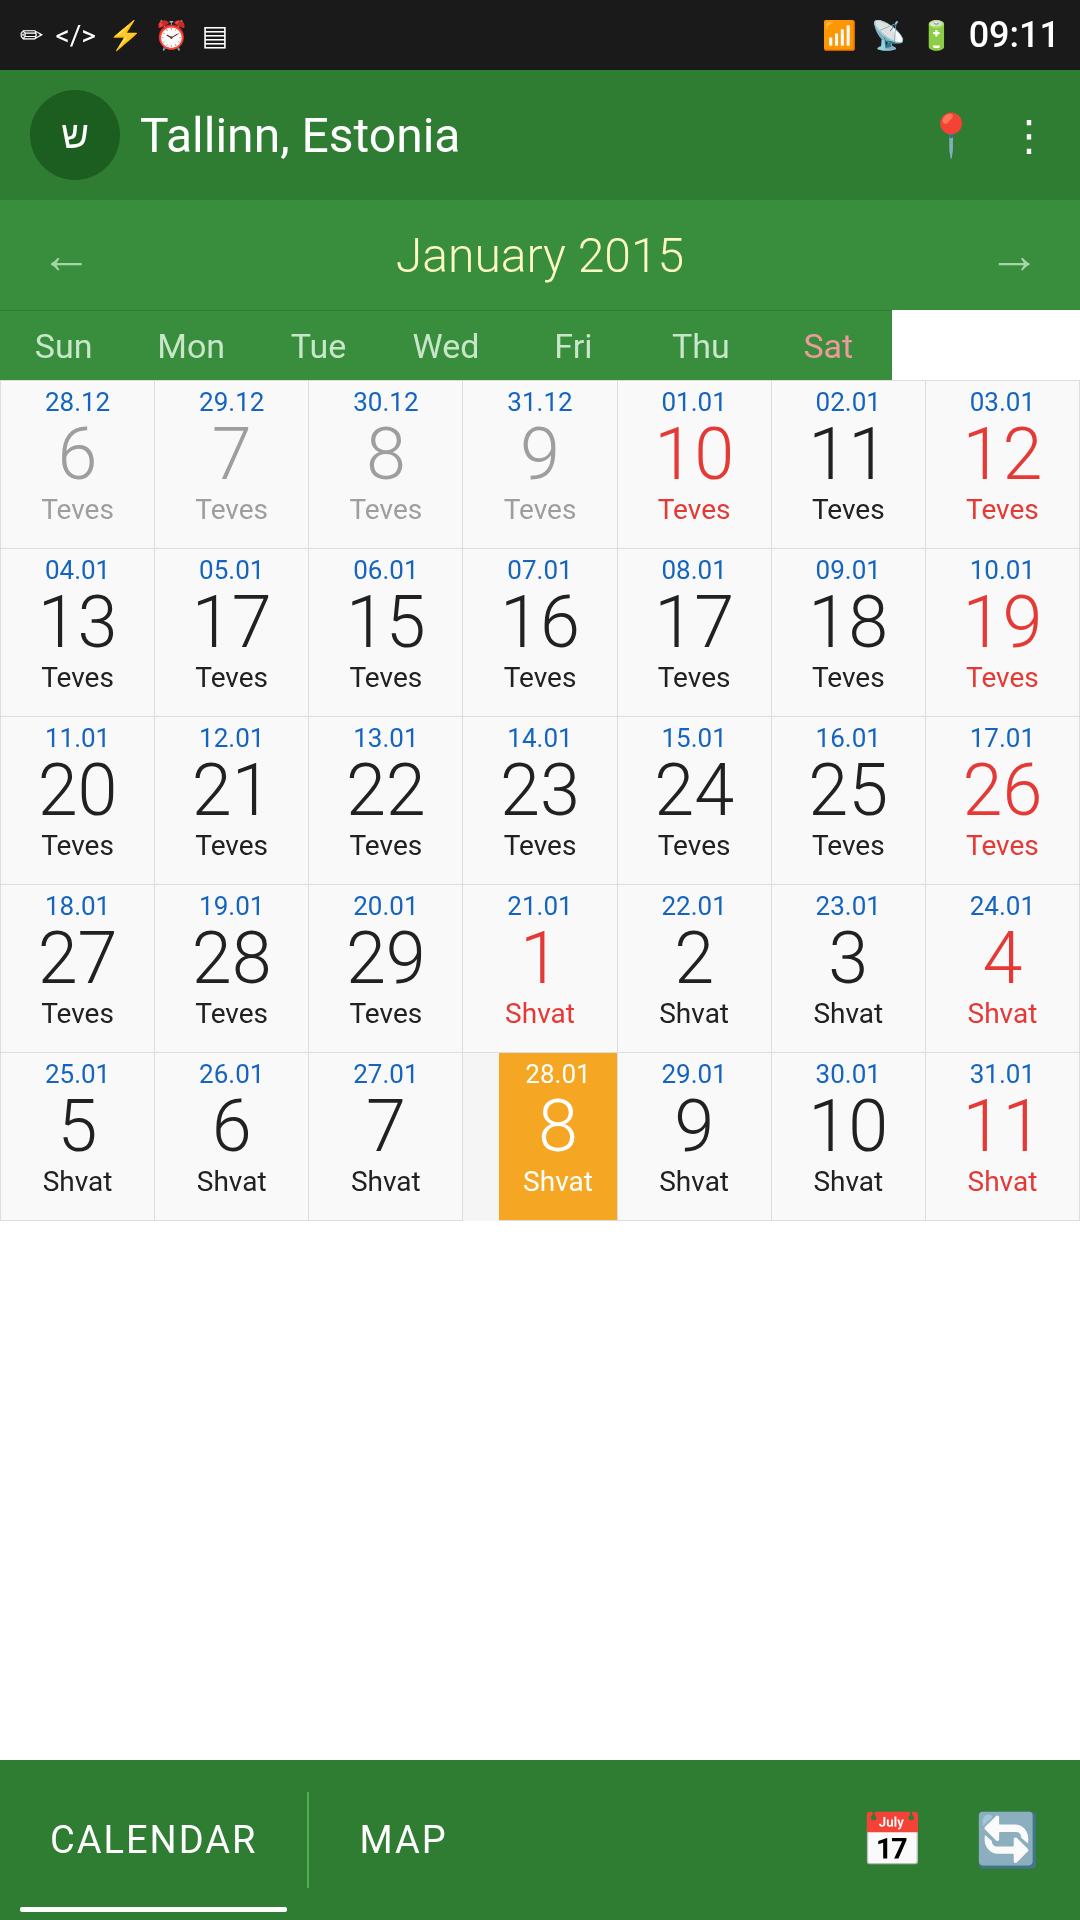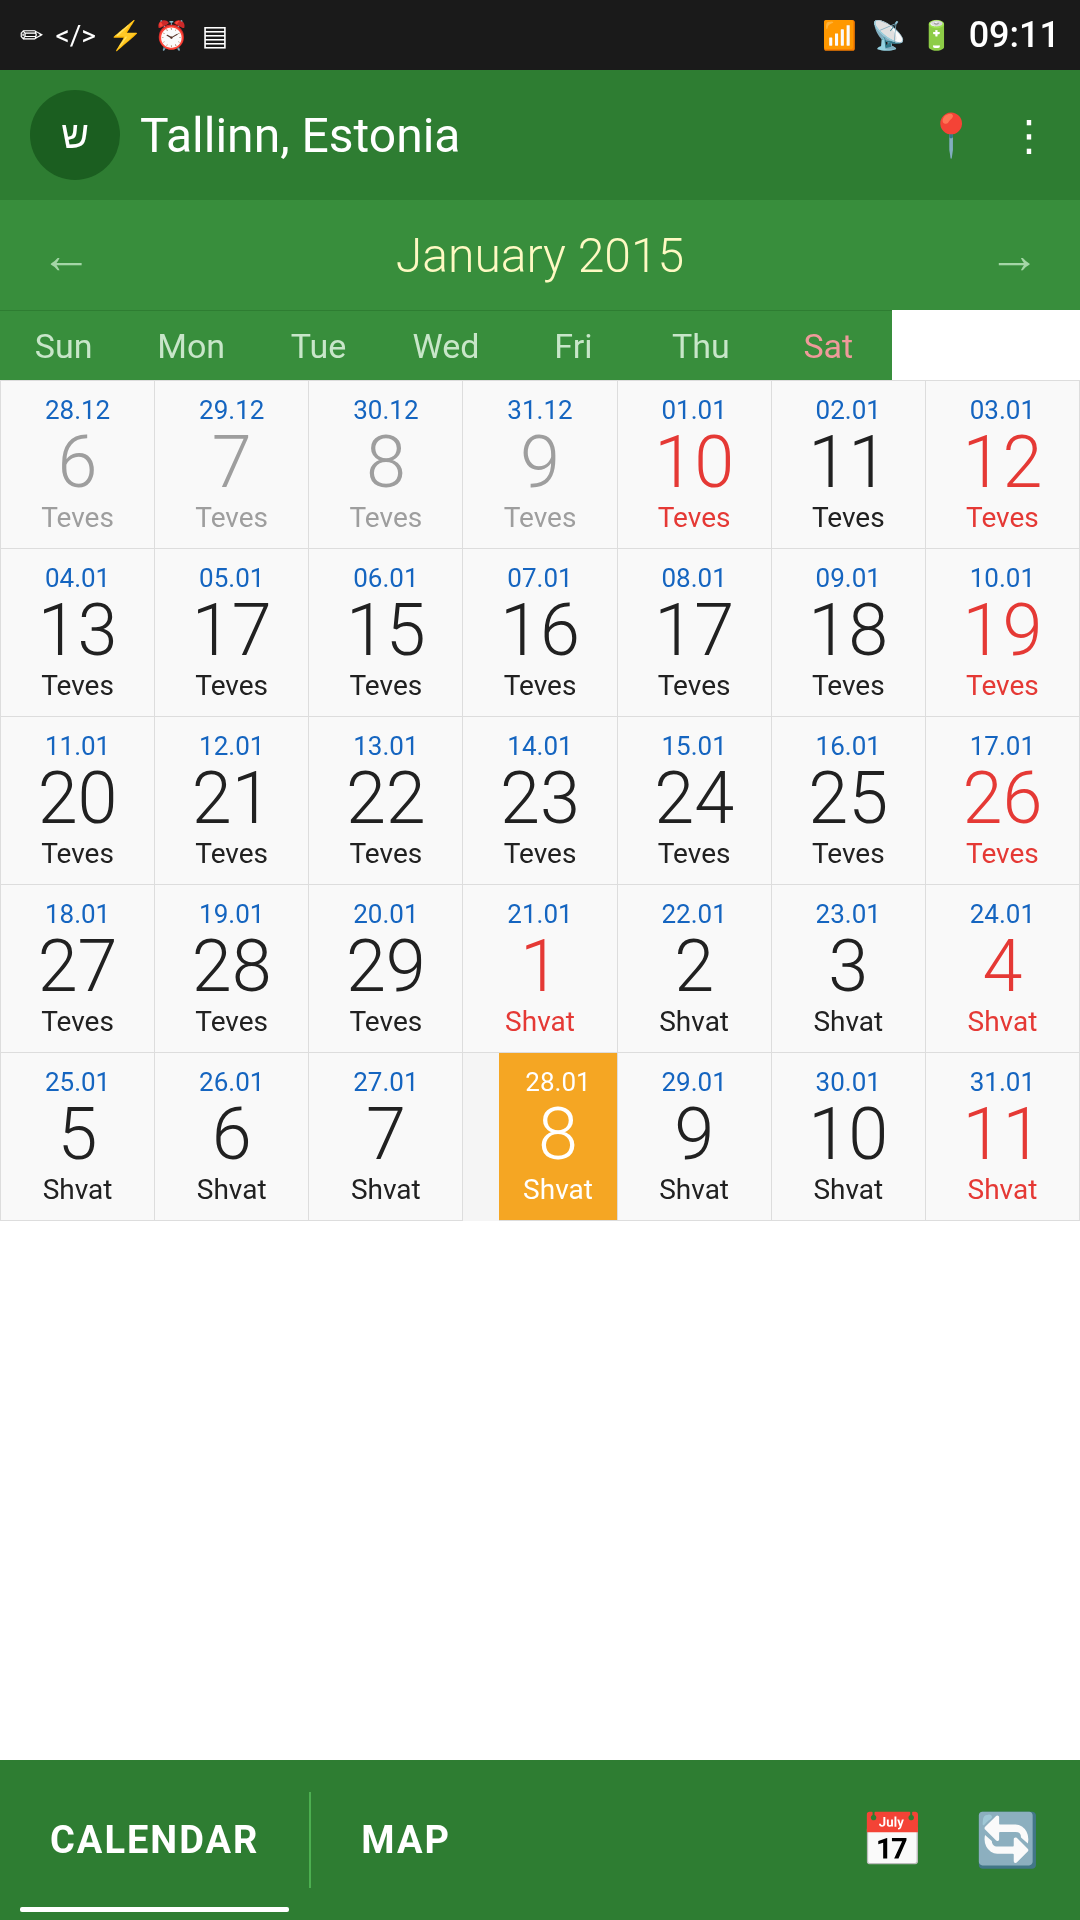--- a/index.html
+++ b/index.html
@@ -131,21 +131,21 @@
       border-left: 1px solid #ddd;
       border-top: 1px solid #ddd;
     }
 
     .cal-cell {
       border-right: 1px solid #ddd;
       border-bottom: 1px solid #ddd;
       display: flex;
       flex-direction: column;
       align-items: center;
-      justify-content: center;
+      justify-content: flex-start;
       padding: 6px 4px;
       min-height: 168px;
       position: relative;
       background: #f9f9f9;
     }
     .cal-cell.today {
       background: #f5a623;
       margin-left: 36px;
     }
     .cal-cell.today .greg-date { color: #fff; }
@@ -198,21 +198,21 @@
       align-items: stretch;
       height: 100%;
     }
     .bottom-nav-tab {
       display: flex;
       align-items: center;
       justify-content: center;
       padding: 0 50px;
       color: #fff;
       font-size: 38px;
-      font-weight: 700;
+      font-weight: 400;
       letter-spacing: 2px;
       cursor: pointer;
       position: relative;
     }
     .bottom-nav-tab.active::after {
       content: '';
       position: absolute;
       bottom: 8px;
       left: 20px;
       right: 20px;

